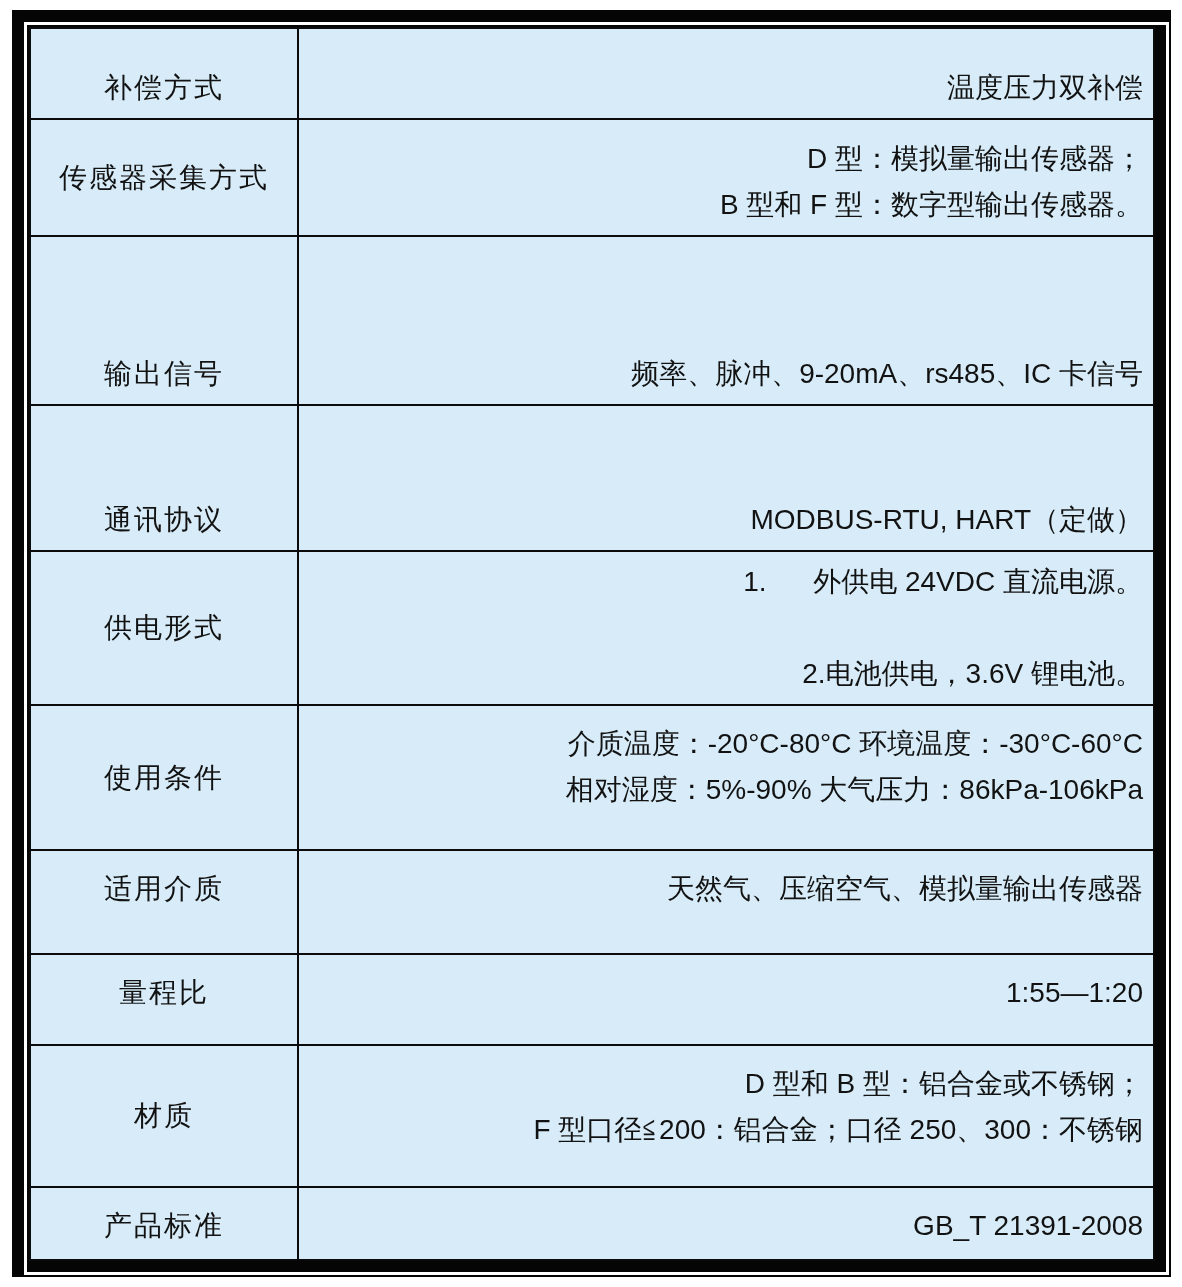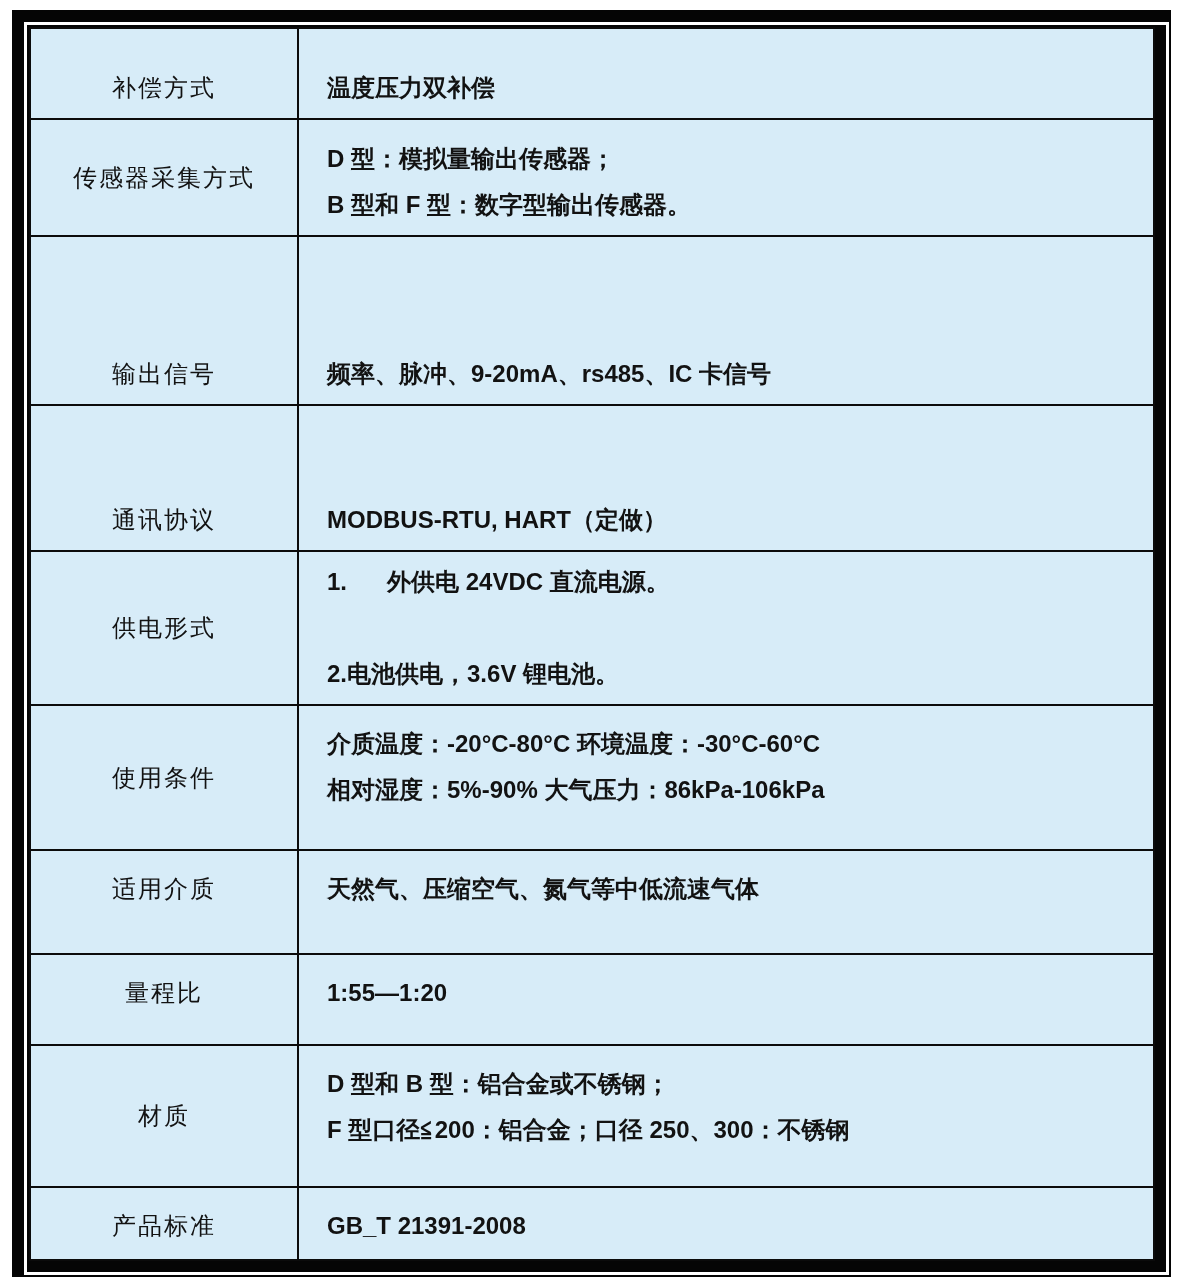--- a/index.html
+++ b/index.html
@@ -37,39 +37,38 @@
     border-right: 11px solid #050505;
     border-bottom: 11px solid #050505;
     background: #d7ecf8;
   }
   table.spec {
     border-collapse: collapse;
     table-layout: fixed;
     width: 100%;
     height: 100%;
     background: #d7ecf8;
-    font-size: 24px;
+    font-size: 28px;
     color: #121212;
   }
   table.spec col.c-label { width: 268px; }
   table.spec td {
     border: 2px solid #0b0b0b;
     line-height: 46px;
     overflow: hidden;
   }
   td.label-cell {
     text-align: center;
     letter-spacing: 2px;
     padding: 4px 6px;
   }
   td.value-cell {
-    text-align: left;
+    text-align: right;
     padding: 4px 10px 4px 28px;
     white-space: pre-wrap;
-    font-weight: bold;
   }
   
   td.vt { vertical-align: top; padding-top: 15px; }
   td.vm { vertical-align: middle; }
   td.vb { vertical-align: bottom; padding-bottom: 7px; }
   
   tr.r0  { height: 88px; }
   tr.r1  { height: 112px; }
   tr.r2  { height: 163px; }
   tr.r3  { height: 140px; }
@@ -116,21 +115,21 @@
 
 2.电池供电，3.6V 锂电池。</td>
           </tr>
           <tr class="r5">
             <td class="label-cell vm">使用条件</td>
             <td class="value-cell vt">介质温度：-20°C-80°C 环境温度：-30°C-60°C
 相对湿度：5%-90% 大气压力：86kPa-106kPa</td>
           </tr>
           <tr class="r6">
             <td class="label-cell vt">适用介质</td>
-            <td class="value-cell vt">天然气、压缩空气、氮气等中低流速气体</td>
+            <td class="value-cell vt">天然气、压缩空气、模拟量输出传感器</td>
           </tr>
           <tr class="r7">
             <td class="label-cell vt">量程比</td>
             <td class="value-cell vt">1:55—1:20</td>
           </tr>
           <tr class="r8">
             <td class="label-cell vm">材质</td>
             <td class="value-cell vt">D 型和 B 型：铝合金或不锈钢；
 F 型口径≦200：铝合金；口径 250、300：不锈钢</td>
           </tr>

